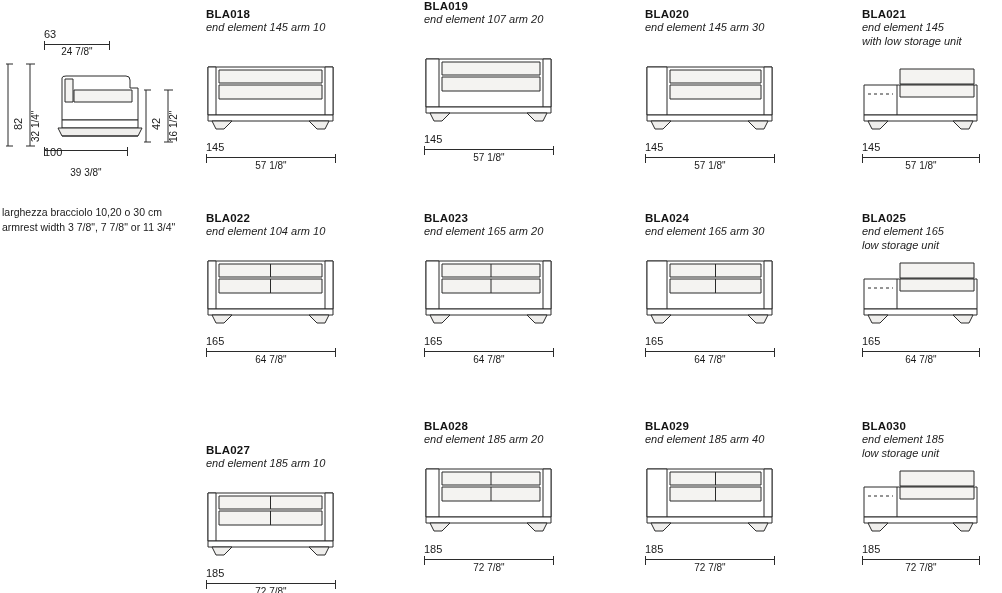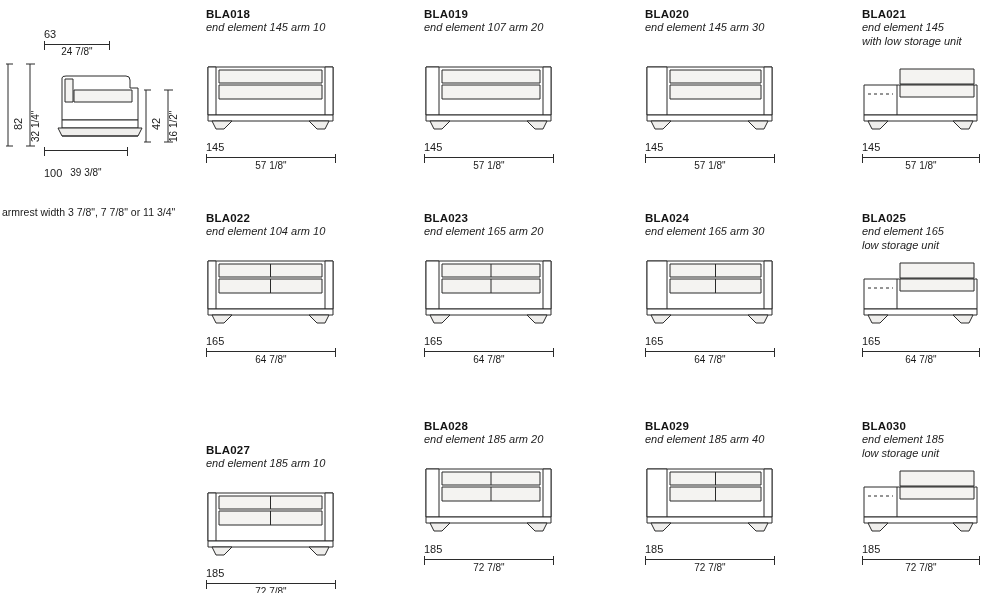--- a/index.html
+++ b/index.html
@@ -127,25 +127,26 @@
 
       <path d="M10,62 L86,62 L86,70 L10,70 Z" fill="#ffffff" stroke="#2b2b2b" stroke-width="1"></path>
 
       <path d="M6,70 L90,70 L86,78 L10,78 Z" fill="#efeeec" stroke="#2b2b2b" stroke-width="1"></path>
       <line x1="10" y1="78" x2="86" y2="78" stroke="#2b2b2b" stroke-width="1"></line>
     </svg>
 
     <div style="position:absolute; left:44px; top:150px; width:84px;">
       <div class="dimline"></div>
     </div>
-    <div class="dimnum" style="position:absolute; left:44px; top:146px; width:84px;margin-top:21px;">100</div>
+    <div class="dimnum" style="position:absolute; left:44px; top:146px; width:84px;">100</div>
     <div class="dimimp" style="position:absolute; left:44px; top:167px; width:84px;">39 3/8"</div>
   </div>
 
   <div class="note" style="position:absolute; left:2px; top:205px; width:190px;">
+    <div>larghezza bracciolo 10,20 o 30 cm</div>
     <div>armrest width 3 7/8", 7 7/8" or 11 3/4"</div>
   </div>
 
   <div id="grid">
       <div class="item" style="left: 206px; top: 8px;">
         <div class="code head">BLA018</div>
         <div class="desc" style="white-space: pre-line; width: 170px;">end element 145 arm 10</div>
         <div style="position: absolute; left: 0px; top: 55px;"><svg width="130" height="70">
             <path d="M2,4 L127,4 L127,52 L2,52 Z" fill="#ffffff" stroke="#2b2b2b" stroke-width="1"></path>
             <path d="M2,4 L10,4 L10,52 L2,52 Z" fill="#ffffff" stroke="#2b2b2b" stroke-width="1"></path>
@@ -155,21 +156,21 @@
             <path d="M2,52 L127,52 L127,58 L2,58 Z" fill="#ffffff" stroke="#2b2b2b" stroke-width="1"></path>
             <path d="M6,58 L26,58 L18,66 L10,66 Z" fill="#efeeec" stroke="#2b2b2b" stroke-width="1"></path>
             <path d="M103,58 L123,58 L119,66 L111,66 Z" fill="#efeeec" stroke="#2b2b2b" stroke-width="1"></path>
           </svg></div>
         <div class="dimnum" style="position: absolute; left: 0px; top: 133px; width: 130px;">145</div>
         <div style="position: absolute; left: 0px; top: 149px; width: 130px;">
           <div class="dimline"></div>
         </div>
         <div class="dimimp" style="position: absolute; left: 0px; top: 152px; width: 130px;">57 1/8"</div>
       </div>
-      <div class="item" style="left: 424px; top: 8px;">
+      <div class="item" style="left: 424px; top: 0;">
         <div class="code head">BLA019</div>
         <div class="desc" style="white-space: pre-line; width: 170px;">end element 107 arm 20</div>
         <div style="position: absolute; left: 0px; top: 55px;"><svg width="130" height="70">
             <path d="M2,4 L127,4 L127,52 L2,52 Z" fill="#ffffff" stroke="#2b2b2b" stroke-width="1"></path>
             <path d="M2,4 L15,4 L15,52 L2,52 Z" fill="#ffffff" stroke="#2b2b2b" stroke-width="1"></path>
             <path d="M119,4 L127,4 L127,52 L119,52 Z" fill="#ffffff" stroke="#2b2b2b" stroke-width="1"></path>
             <path d="M18,7 L116,7 L116,20 L18,20 Z" fill="#f4f3f1" stroke="#2b2b2b" stroke-width="1"></path>
             <path d="M18,22 L116,22 L116,36 L18,36 Z" fill="#f4f3f1" stroke="#2b2b2b" stroke-width="1"></path>
             <path d="M2,52 L127,52 L127,58 L2,58 Z" fill="#ffffff" stroke="#2b2b2b" stroke-width="1"></path>
             <path d="M6,58 L26,58 L18,66 L10,66 Z" fill="#efeeec" stroke="#2b2b2b" stroke-width="1"></path>

